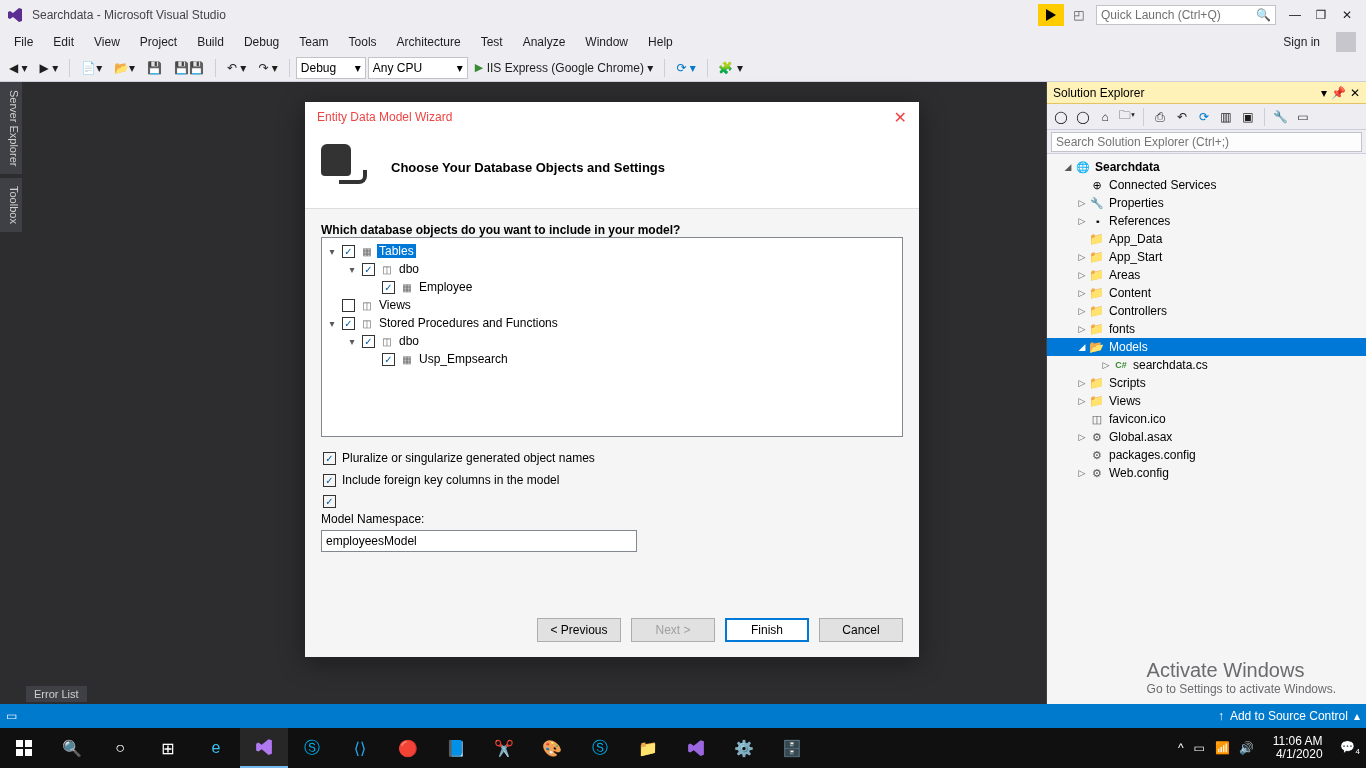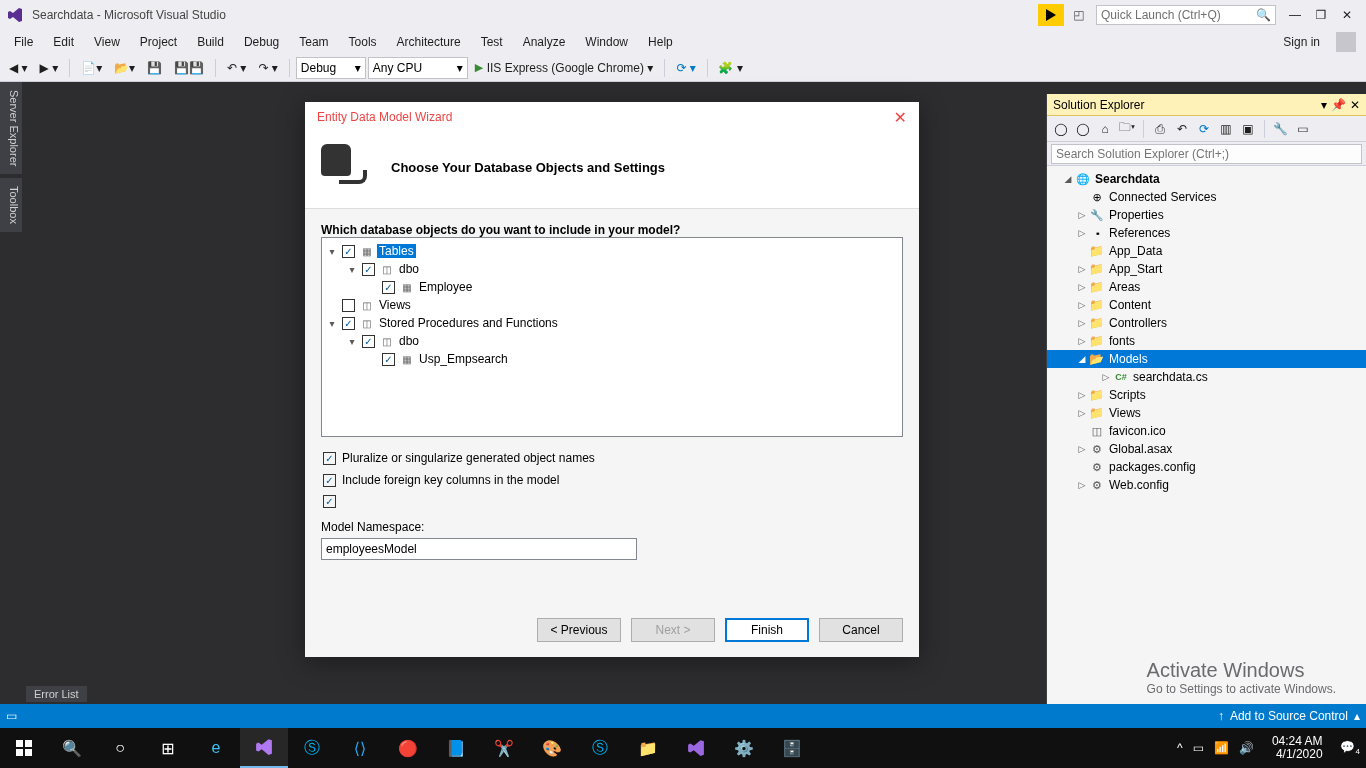--- a/index.html
+++ b/index.html
@@ -51,29 +51,29 @@
 .treebox { flex:0 0 200px; border:1px solid #828790; background:#fff; padding:4px 2px; overflow:auto; margin-bottom:10px;}
 .trow { display:flex; align-items:center; height:18px; white-space:nowrap;}
 .tw { width:16px; text-align:center; color:#595959; font-size:10px; }
 .cb { width:13px; height:13px; border:1px solid #333; margin:0 2px; display:inline-flex; align-items:center; justify-content:center; font-size:10px; color:#005a9e;}
 .cb.ck::after{content:"✓";}
 .ticon { width:16px; height:14px; margin:0 2px; display:inline-flex; align-items:center; justify-content:center; font-size:10px; color:#666;}
 .tlabel { padding:0 2px; }
 .tlabel.sel { background:#0078d7; color:#fff; }
 .optrow { display:flex; align-items:center; margin:4px 0; }
 .optrow .cb{margin-right:6px;}
-.nslabel{ margin-top:8px; margin-bottom:4px;}
+.nslabel{ margin-bottom:4px;}
 .nsinput { width:316px; height:22px; border:1px solid #828790; padding:0 4px; background:#fff;}
 .dlg-foot { height:54px; background:#f5f5f5; display:flex; align-items:center; justify-content:flex-end; padding:0 16px; gap:10px; border-top:0;}
 .btn { width:84px; height:24px; border:1px solid #adadad; background:#e1e1e1; display:flex; align-items:center; justify-content:center; }
 .btn.dis { color:#a0a0a0; }
 .btn.def { border:2px solid #0078d7; background:#fff;}
 
 
-.solexp { position:absolute; right:0; top:12px; width:320px; bottom:0; background:#f5f5f5; border-left:1px solid #3f3f46; display:flex; flex-direction:column;}
+.solexp { position:absolute; right:0; top:0; width:320px; bottom:0; background:#f5f5f5; border-left:1px solid #3f3f46; display:flex; flex-direction:column;}
 .solexp .hdr { height:22px; background:#fff2b9; border-bottom:1px solid #e5c365; display:flex; align-items:center; padding:0 6px; font-size:12px;}
 .solexp .hdr .sp{margin-left:auto; display:flex; gap:4px;}
 .solexp .tbar { height:26px; background:#eeeef2; border-bottom:1px solid #cccedb; display:flex; align-items:center; padding:0 4px; gap:2px;}
 .solexp .tbar .tbb{ width:20px; height:20px; display:flex; align-items:center; justify-content:center; color:#1e1e1e; font-size:12px;}
 .solexp .search { height:24px; border-bottom:1px solid #cccedb; padding:2px 4px; background:#eeeef2;}
 .solexp .search input{ width:100%; height:20px; border:1px solid #c2c3c9; padding:0 4px; color:#717171; background:#fdfdfd;}
 .tree { flex:1; background:#f5f5f5; padding:4px 0; overflow:auto;}
 .node { display:flex; align-items:center; height:18px; padding-right:4px;}
 .node .arr{ width:14px; text-align:center; color:#595959; font-size:9px;}
 .node .nic{ width:16px; height:16px; margin-right:4px; display:inline-flex; align-items:center; justify-content:center; font-size:11px;}
@@ -436,18 +436,18 @@
       </svg>
     </div>
   <div class="tb">⚙️</div>
   <div class="tb">🗄️</div>
   <div class="tray">
     <span>^</span>
     <span>▭</span>
     <span>📶</span>
     <span>🔊</span>
     <div class="clock">
-      <div>04:24 AM</div>
+      <div>11:06 AM</div>
       <div>4/1/2020</div>
     </div>
     <span>💬<sub style="font-size:8px">4</sub></span>
   </div>
 </div>
 
 </body></html>

